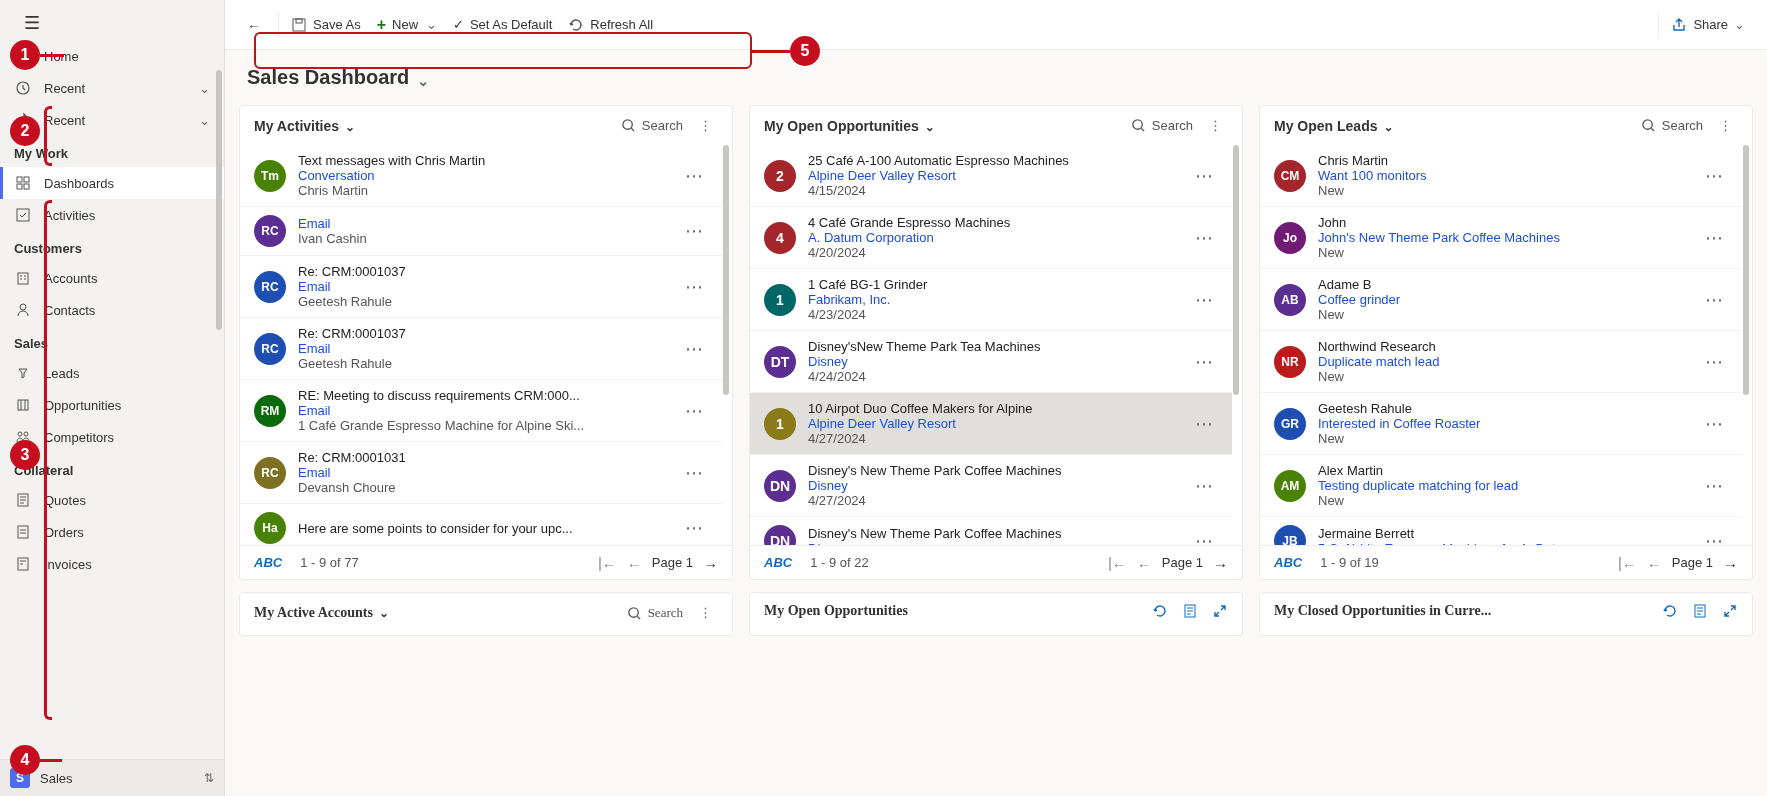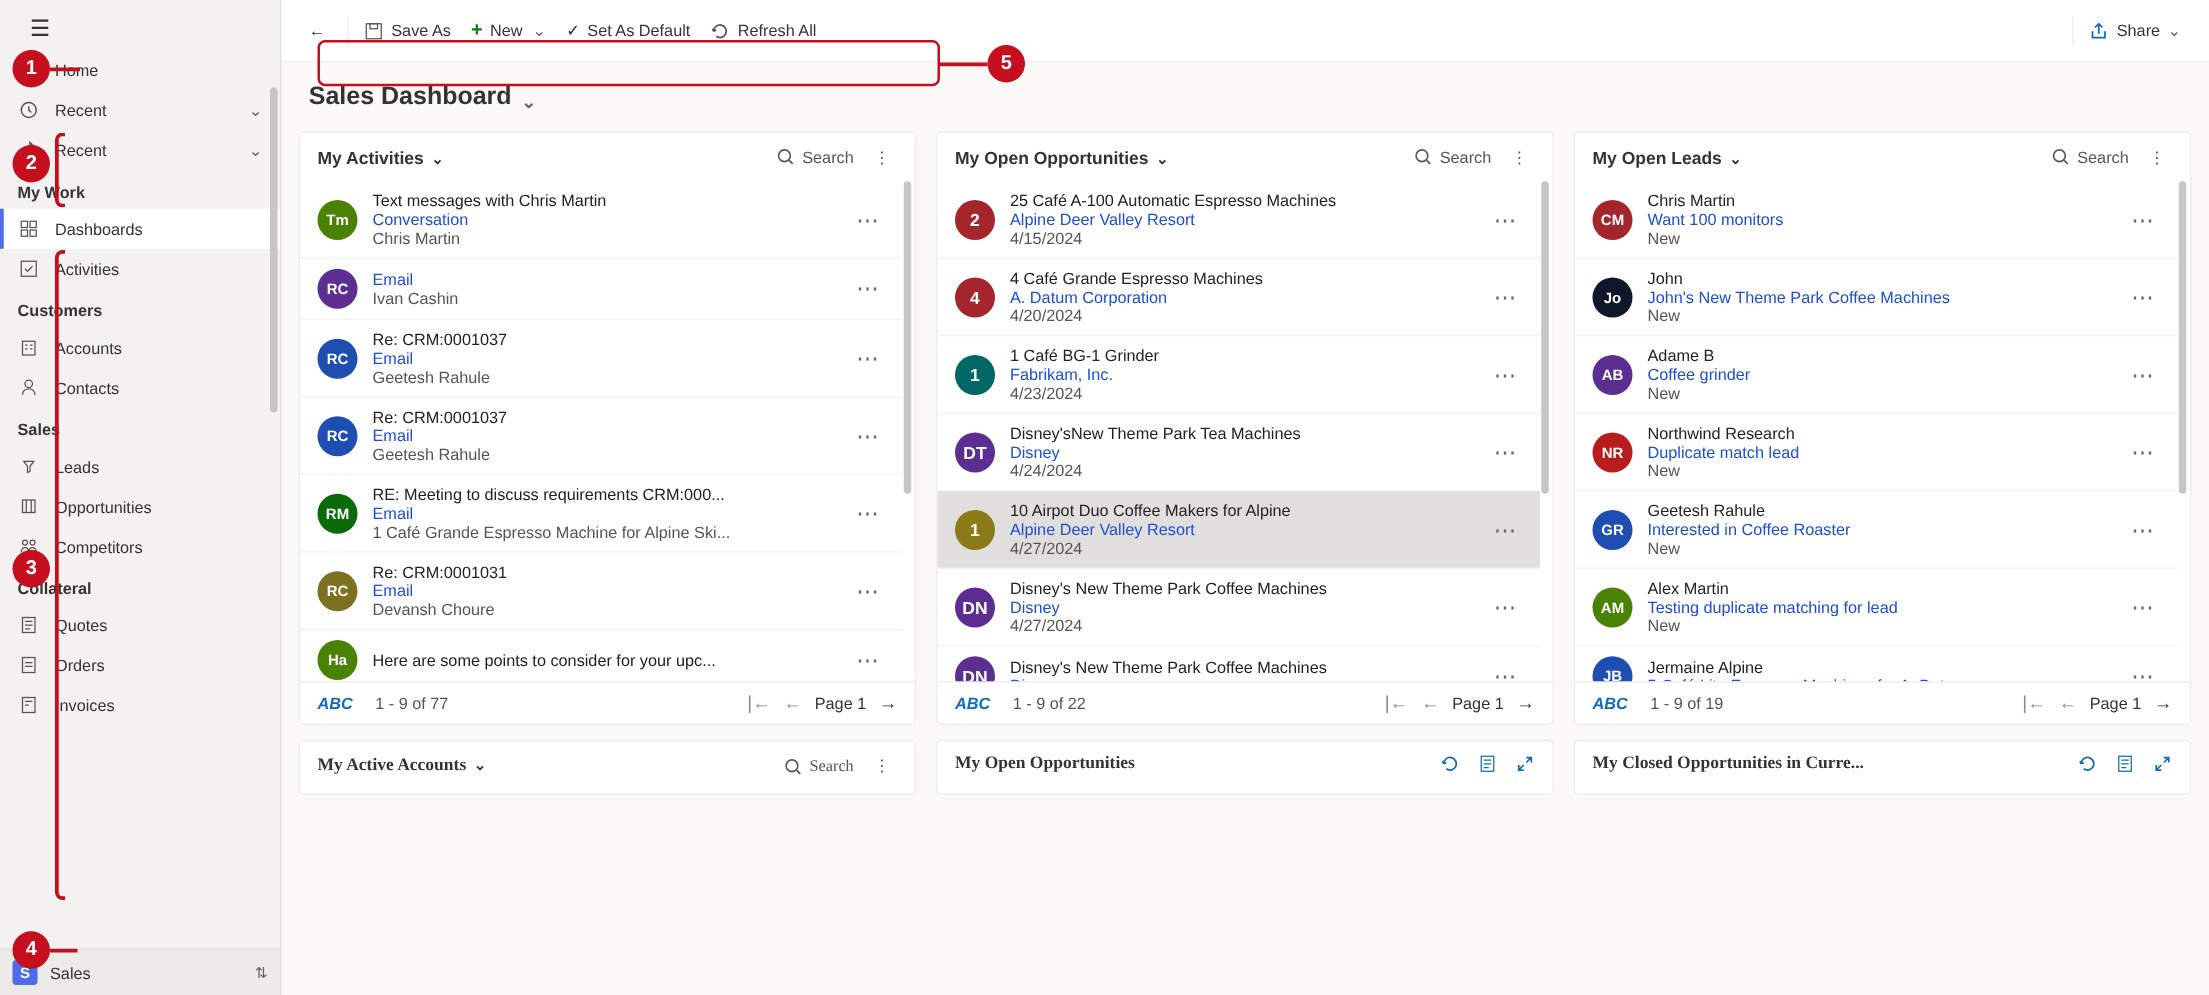--- a/index.html
+++ b/index.html
@@ -525,21 +525,21 @@
               <div class="list-row">
                 <div class="avatar" style="background: rgb(164, 38, 44);">CM</div>
                 <div class="row-body">
                   <div class="row-line1">Chris Martin</div>
                   <div class="row-line2">Want 100 monitors</div>
                   <div class="row-line3">New</div>
                 </div>
                 <div class="row-more">⋯</div>
               </div>
               <div class="list-row">
-                <div class="avatar" style="background: #0f172a;">Jo</div>
+                <div class="avatar" style="background: #701a75;">Jo</div>
                 <div class="row-body">
                   <div class="row-line1">John</div>
                   <div class="row-line2">John's New Theme Park Coffee Machines</div>
                   <div class="row-line3">New</div>
                 </div>
                 <div class="row-more">⋯</div>
               </div>
               <div class="list-row">
                 <div class="avatar" style="background: rgb(92, 46, 145);">AB</div>
                 <div class="row-body">
@@ -572,21 +572,21 @@
                 <div class="row-body">
                   <div class="row-line1">Alex Martin</div>
                   <div class="row-line2">Testing duplicate matching for lead</div>
                   <div class="row-line3">New</div>
                 </div>
                 <div class="row-more">⋯</div>
               </div>
               <div class="list-row">
                 <div class="avatar" style="background: rgb(31, 78, 178);">JB</div>
                 <div class="row-body">
-                  <div class="row-line1">Jermaine Alpine</div>
+                  <div class="row-line1">Jermaine Berrett</div>
                   <div class="row-line2">5 Café Lite Espresso Machines for A. Datum</div>
                 </div>
                 <div class="row-more">⋯</div>
               </div>
             </div>
           <div class="card-scroll"></div>
         </div>
         <div class="card-footer">
           <span class="abc">ABC</span>
           <span class="pager">1 - 9 of 19</span>

